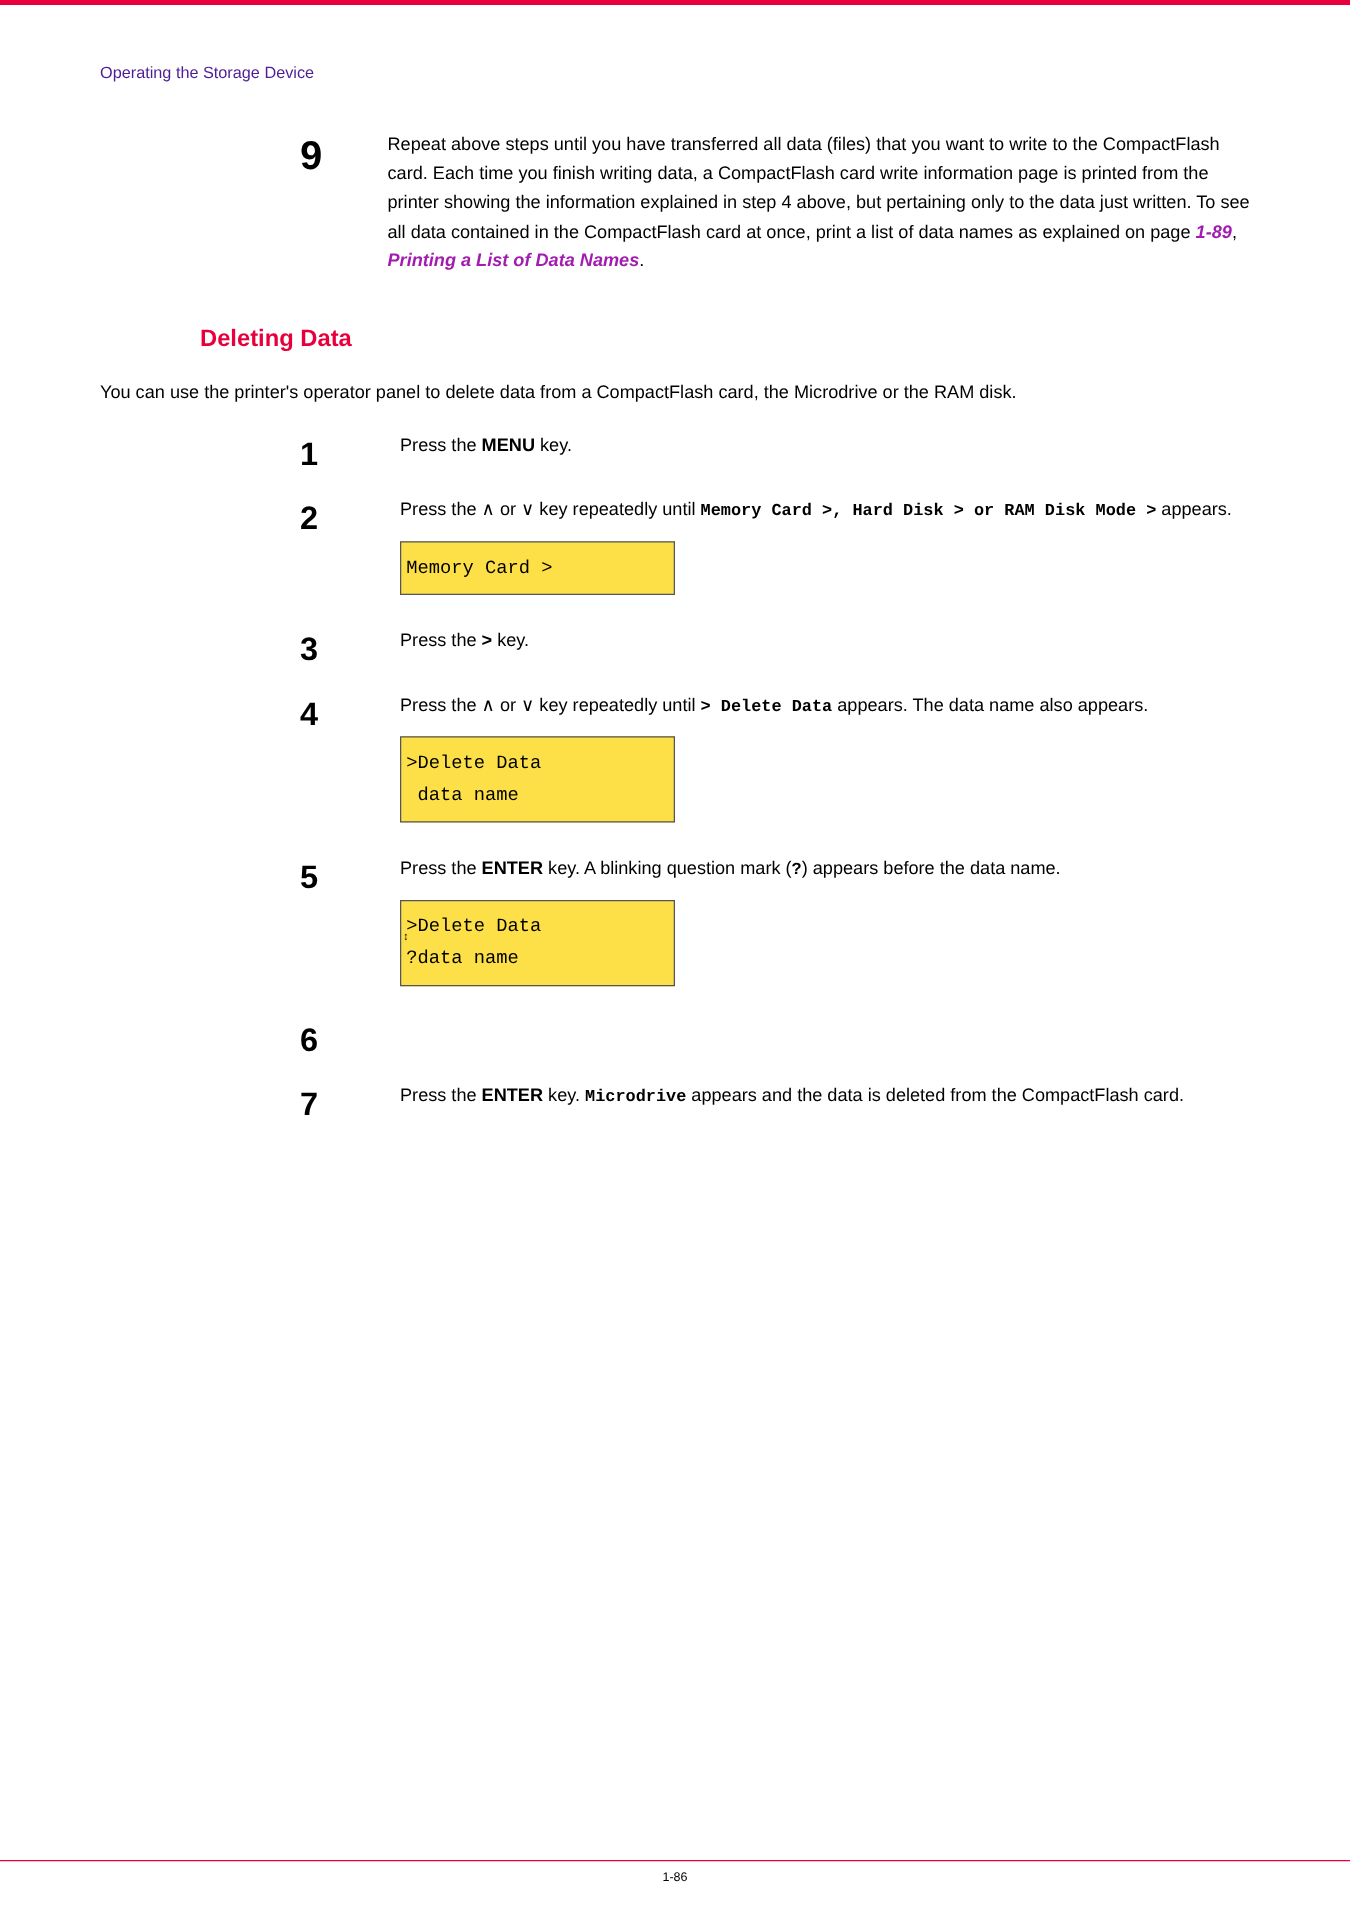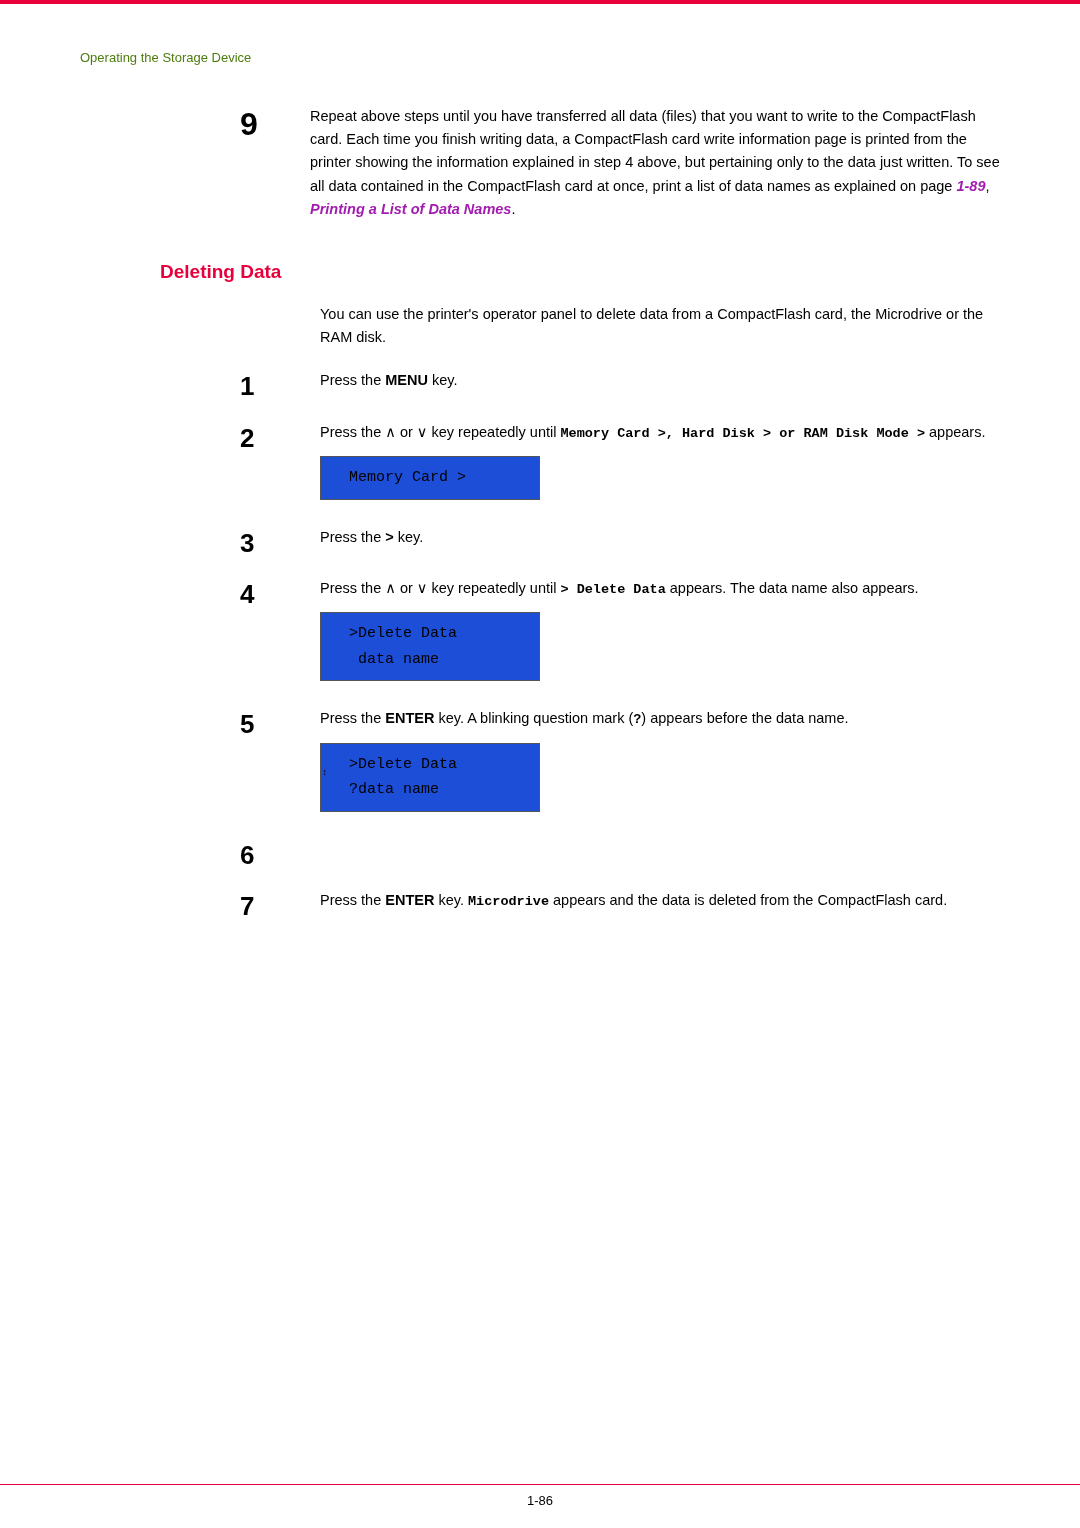--- a/index.html
+++ b/index.html
@@ -21,21 +21,21 @@
       height: 4px;
       background: #e8003d;
     }
 
     .page-container {
       padding: 40px 80px 60px 80px;
       position: relative;
     }
 
     .header-breadcrumb {
-      color: #4d7c0f;
+      color: #4c1d95;
       font-size: 13px;
       margin-bottom: 40px;
       margin-top: 10px;
     }
 
     
     .step-9-section {
       display: flex;
       align-items: flex-start;
       margin-bottom: 40px;
@@ -68,21 +68,20 @@
     
     .section-heading {
       color: #e8003d;
       font-size: 19px;
       font-weight: bold;
       margin-bottom: 20px;
       margin-left: 80px;
     }
 
     .section-intro {
-      margin-left: 240px;
       margin-bottom: 20px;
       font-size: 14.5px;
       line-height: 1.6;
     }
 
     
     .steps-container {
       margin-left: 160px;
     }
 
@@ -109,43 +108,43 @@
     .step-body code, .mono {
       font-family: 'Courier New', Courier, monospace;
       font-size: 13.5px;
       font-weight: bold;
     }
 
     
     .lcd-box {
       border: 1.5px solid #555;
       display: inline-block;
-      padding: 8px 28px;
+      padding: 8px 4px;
       margin: 12px 0 8px 0;
-      background: #1d4ed8;
+      background: #fde047;
       font-family: 'Courier New', Courier, monospace;
       font-size: 15px;
       line-height: 1.7;
       min-width: 180px;
     }
 
     .lcd-box-wide {
       min-width: 220px;
     }
 
     
     .page-footer {
       position: absolute;
       bottom: 20px;
       left: 0;
       right: 0;
       border-top: 1.5px solid #e8003d;
       padding-top: 8px;
       text-align: center;
-      font-size: 13px;
+      font-size: 10px;
       color: #000;
     }
 
     
     .bold { font-weight: bold; }
 
     
     .step-group {
       margin-bottom: 18px;
     }

